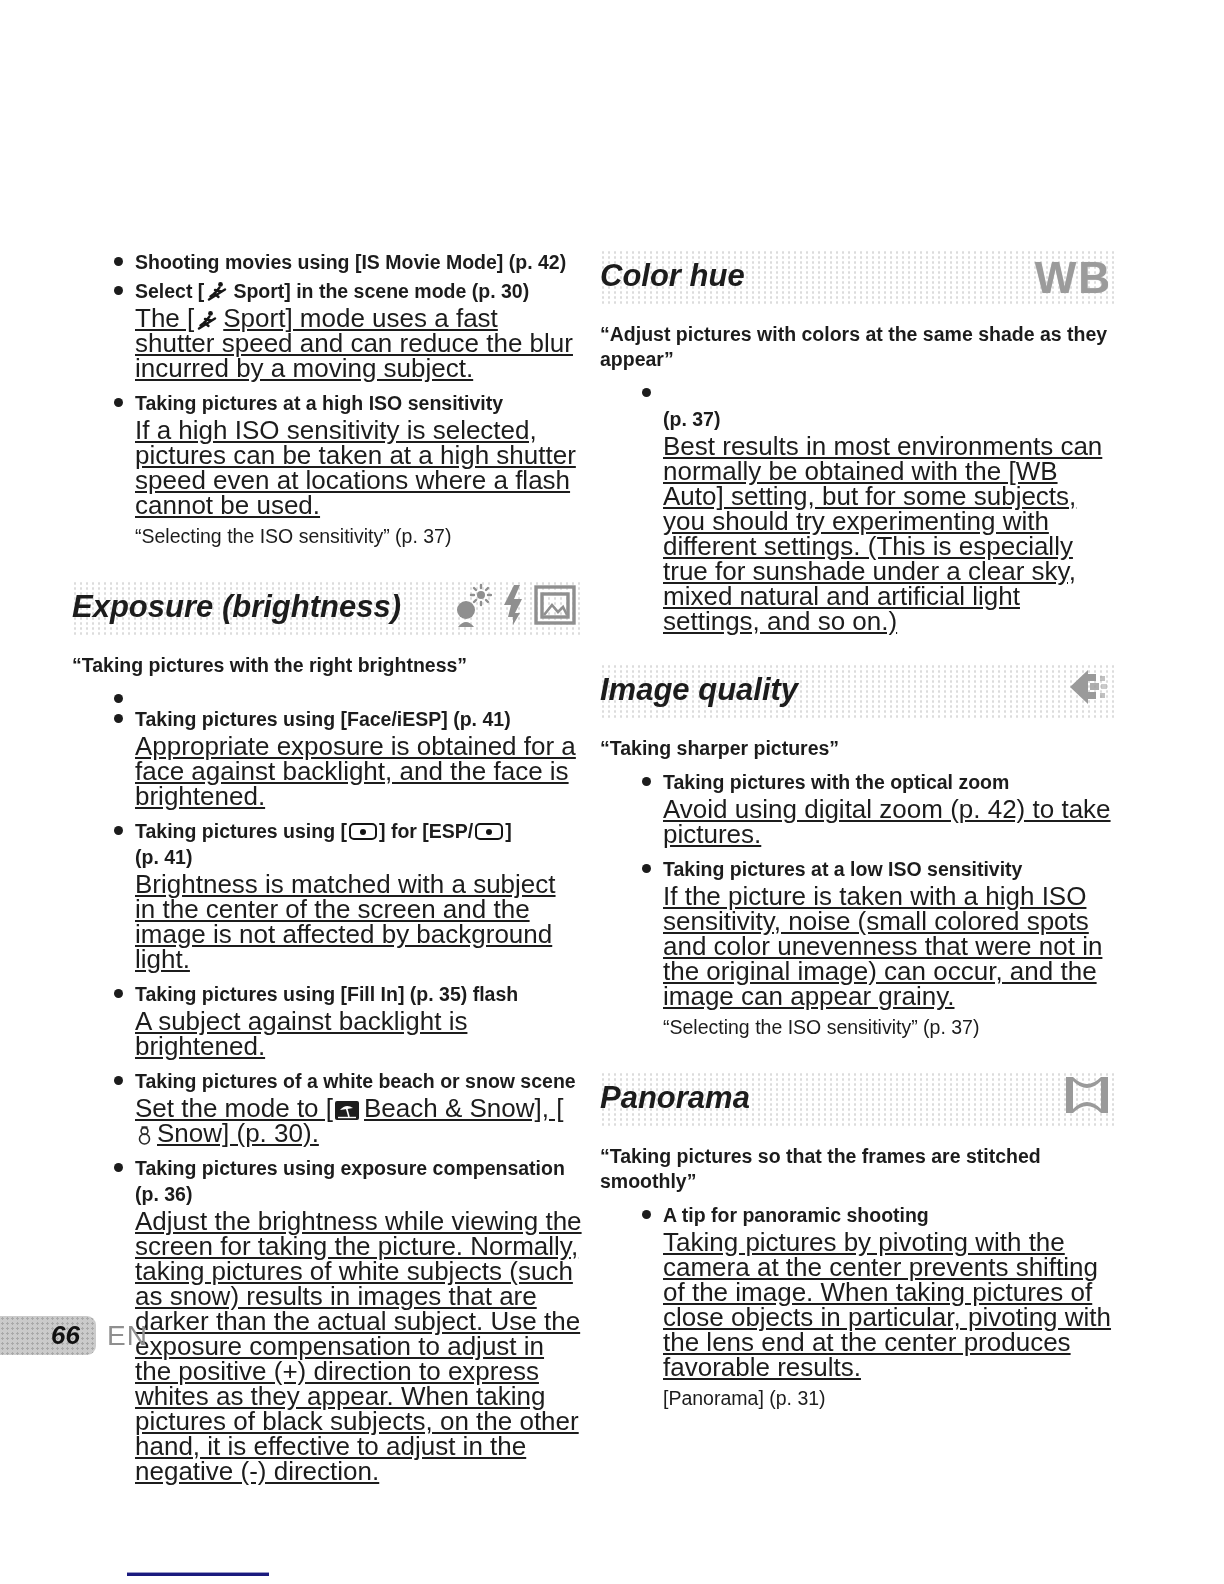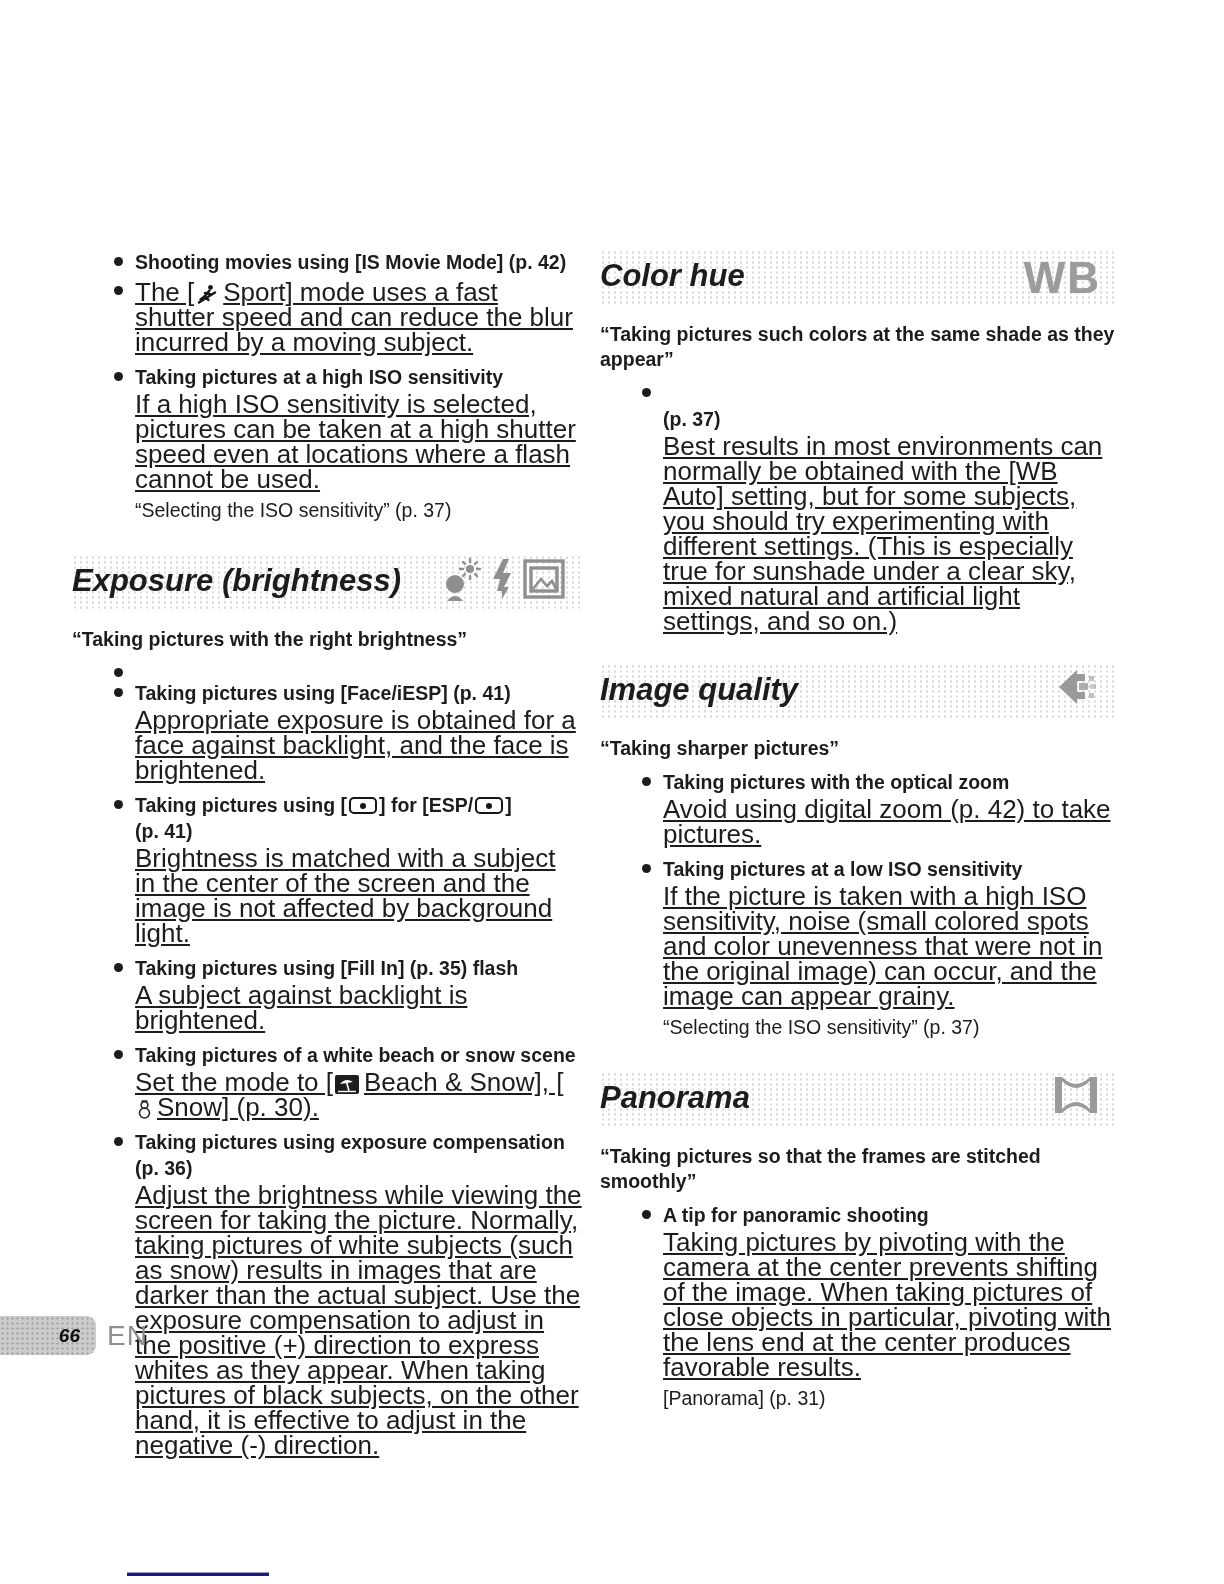--- a/index.html
+++ b/index.html
@@ -27,21 +27,21 @@
     background-image:radial-gradient(circle,#b9b9b9 1px,transparent 1.45px);
     background-size:6px 5px;
     opacity:.5;
   }
   .section-heading{
     position:relative;
     font-size:31px;font-weight:bold;font-style:italic;
     letter-spacing:0;
     padding-top:12px;display:inline-block;
   }
-  .band-icons{position:absolute;right:17px;top:6px;display:flex;align-items:center;gap:8px;text-align:center;}
+  .band-icons{position:absolute;right:6px;top:6px;display:flex;align-items:center;gap:8px;text-align:center;}
   .wb-glyph{
     font-size:44px;font-weight:bold;color:#9b9b9b;
     letter-spacing:2px;line-height:52px;
     text-shadow:0 0 1px #c4c4c4;
   }
 
   .quote-heading{font-size:19.5px;font-weight:bold;line-height:25px;margin:6px 0 8px 0;}
 
   .bullet{display:flex;margin:3px 0 2px 0;}
   .dot{
@@ -67,21 +67,21 @@
 
   
   .page-badge{
     position:absolute;left:0;top:1316px;width:96px;height:39px;
     background:#cbcbcb;border-radius:0 9px 9px 0;
     background-image:radial-gradient(circle,#a9a9a9 1px,transparent 1.4px);
     background-size:5px 5px;
     display:flex;align-items:center;justify-content:flex-end;
     padding-right:16px;box-sizing:border-box;
   }
-  .page-num{font-size:19px;font-weight:bold;font-style:italic;color:#111;}
+  .page-num{font-size:26px;font-weight:bold;font-style:italic;color:#111;}
   .lang-label{
     position:absolute;left:107px;top:1318px;height:36px;
     font-size:28px;color:#8f8f8f;letter-spacing:1px;line-height:36px;
   }
   .footer-line{
     position:absolute;left:127px;top:1572px;width:142px;height:3px;
     background:#1b1b7e;border-top:1px solid #9a9ac8;
   }
   svg{display:block;}
 </style>
@@ -96,20 +96,32 @@
       <div class="bullet">
         <span class="dot"></span>
         <div class="b-content">
           <div class="b-title"><span>Shooting movies using [IS Movie Mode] (p. 42)</span></div>
         </div>
       </div>
 
       <div class="bullet">
         <span class="dot"></span>
         <div class="b-content">
+          <div class="b-title">
+            <span>Select [</span><span class="inline-icon"><svg width="22" height="20" viewBox="0 0 22 20">
+                  <g stroke="#161616" stroke-width="2.4" stroke-linecap="round" fill="none">
+                    <circle cx="14.5" cy="3.4" r="2.4" fill="#161616" stroke="none"></circle>
+                    <path d="M13.5 6.5 L8.5 12.5"></path>
+                    <path d="M9 9 L15 10.5"></path>
+                    <path d="M8.5 12.5 L12.5 16"></path>
+                    <path d="M8.5 12.5 L4.5 15.5"></path>
+                    <path d="M3 18.5 L19 8.5"></path>
+                  </g>
+                </svg></span><span>Sport] in the scene mode (p. 30)</span>
+          </div>
           <div class="b-body">
             <span>The [</span><span class="inline-icon"><svg width="22" height="20" viewBox="0 0 22 20">
                   <g stroke="#161616" stroke-width="2.4" stroke-linecap="round" fill="none">
                     <circle cx="14.5" cy="3.4" r="2.4" fill="#161616" stroke="none"></circle>
                     <path d="M13.5 6.5 L8.5 12.5"></path>
                     <path d="M9 9 L15 10.5"></path>
                     <path d="M8.5 12.5 L12.5 16"></path>
                     <path d="M8.5 12.5 L4.5 15.5"></path>
                     <path d="M3 18.5 L19 8.5"></path>
                   </g>
@@ -237,21 +249,21 @@
     <div class="col-right">
 
       <div class="heading-band first">
         <div class="band-texture"></div>
         <span class="section-heading">Color hue</span>
         <div class="band-icons">
           <span class="wb-glyph">WB</span>
         </div>
       </div>
 
-      <div class="quote-heading">“Taking pictures such colors at the same shade as they appear”</div>
+      <div class="quote-heading">“Adjust pictures with colors at the same shade as they appear”</div>
 
       <div class="bullet">
         <span class="dot"></span>
         <div class="b-content">
           <div class="b-title">
             <br>
             <span>(p. 37)</span>
           </div>
           <div class="b-body">Best results in most environments can normally be obtained with the [WB Auto] setting, but for some subjects, you should try experimenting with different settings. (This is especially true for sunshade under a clear sky, mixed natural and artificial light settings, and so on.)</div>
         </div>

